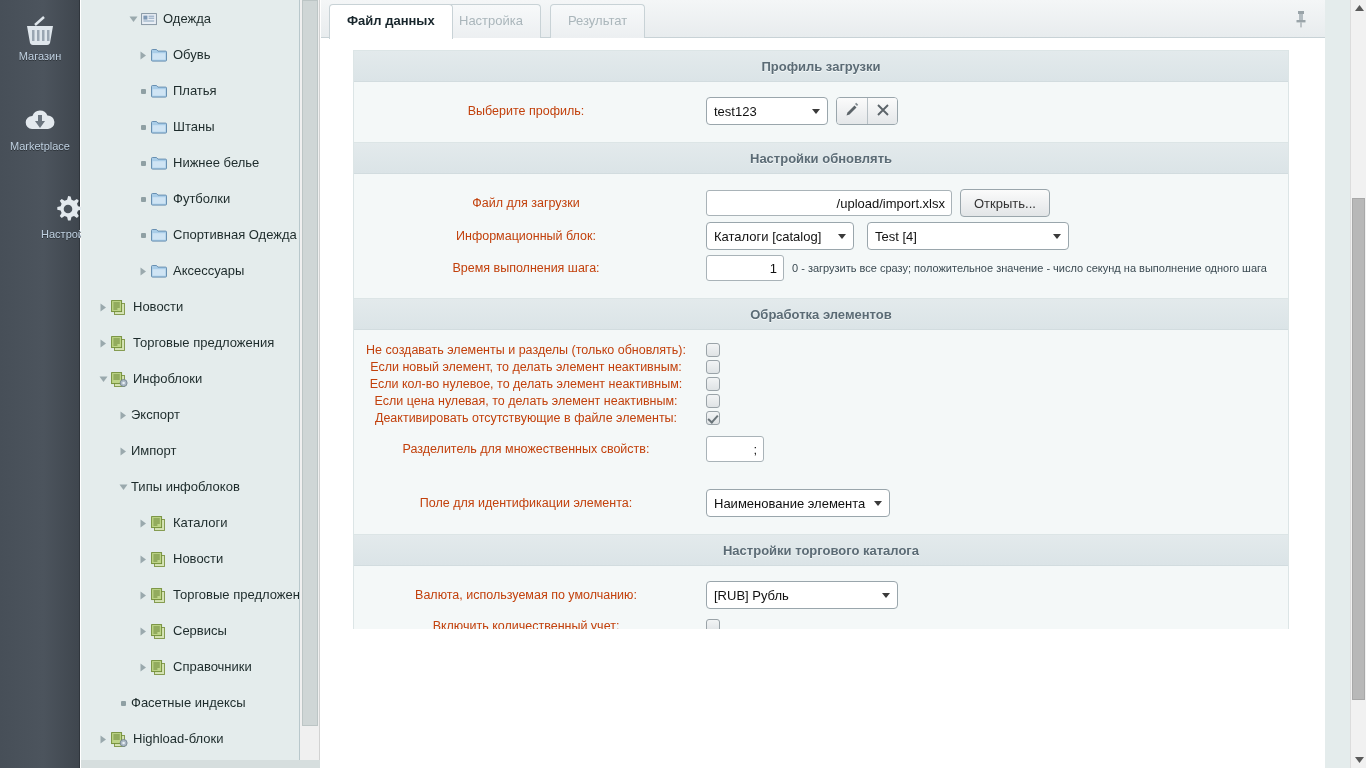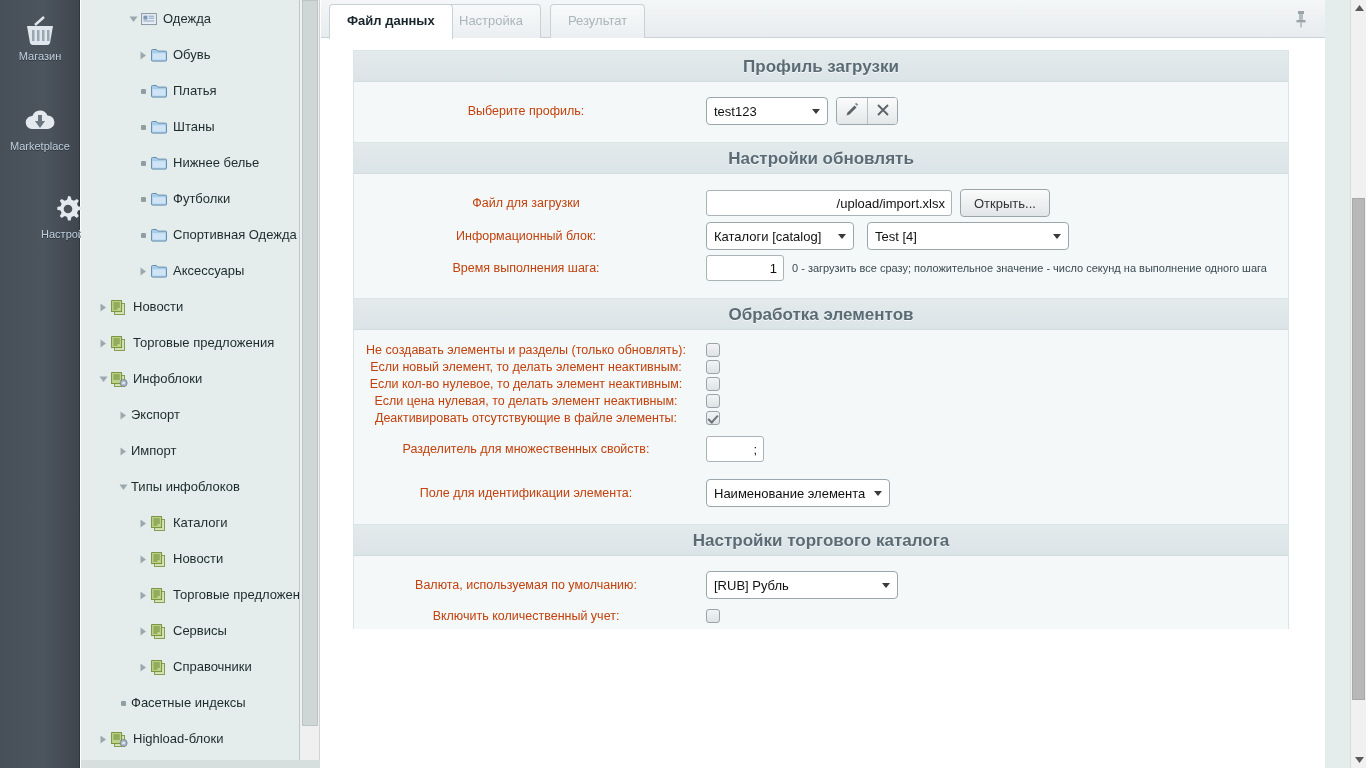--- a/index.html
+++ b/index.html
@@ -131,21 +131,21 @@
   #form-panel {
     position: absolute; left: 32px; top: 12px;
     width: 936px;
     background: #f4f8f8;
     border: 1px solid #dce5e6;
     border-top: none;
   }
   .sec-head {
     height: 32px; line-height: 32px;
     text-align: center;
-    font-size: 17px; font-weight: bold;
+    font-size: 13px; font-weight: bold;
     color: #5b6b75;
     background: linear-gradient(to bottom, #e3eaec 0%, #dbe4e7 100%);
     border-top: 1px solid #dce5e6;
     border-bottom: 1px solid #d2dcdf;
     text-shadow: 0 1px 0 #f4f8f8;
   }
   .sec-body { padding: 10px 0 12px 0; background: #f4f8f8; }
   .frow { display: flex; align-items: center; margin: 5px 0; }
   .flabel {
     width: 352px;
@@ -589,21 +589,21 @@
             </div>
           </div>
 
         <div class="frow" style="margin-top:11px;">
           <div class="flabel">Разделитель для множественных свойств:</div>
           <div class="fctl">
             <input type="text" style="width: 58px;" value=";">
           </div>
         </div>
 
-        <div class="frow" style="margin-top:17px;">
+        <div class="frow" style="margin-top:27px;">
           <div class="flabel">Поле для идентификации элемента:</div>
           <div class="fctl">
             <span class="selwrap">
               <select style="width:184px;">
                 <option>Наименование элемента</option>
               </select>
             </span>
           </div>
         </div>
       </div>

